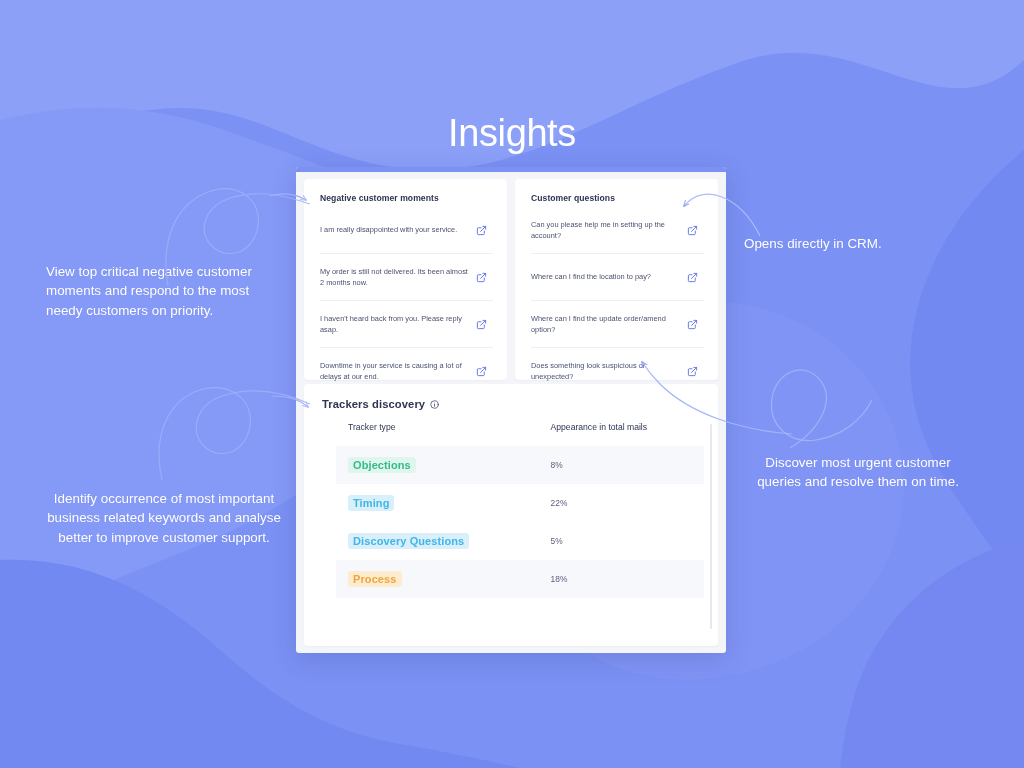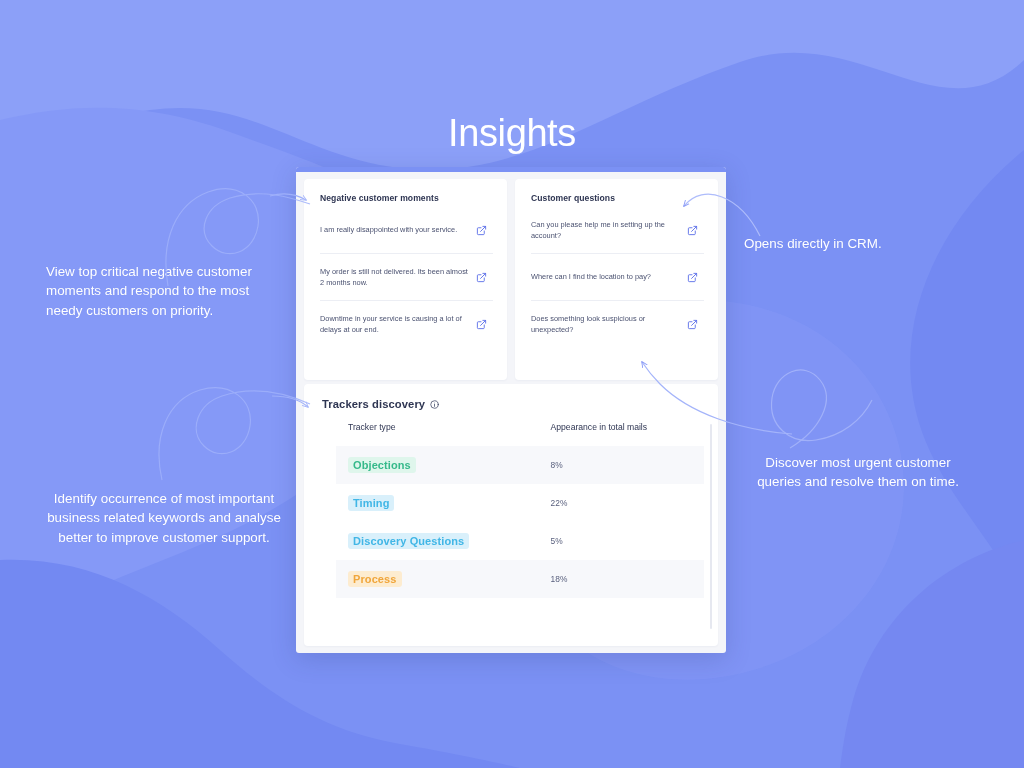--- a/index.html
+++ b/index.html
@@ -262,20 +262,28 @@
 
           <div class="panel-item">
             <div class="panel-item-text">My order is still not delivered. Its been almost 2 months now.</div>
             <svg class="ext-link-icon" viewBox="0 0 24 24" fill="none" stroke="#5b6fe8" stroke-width="2" stroke-linecap="round" stroke-linejoin="round">
               <path d="M18 13v6a2 2 0 0 1-2 2H5a2 2 0 0 1-2-2V8a2 2 0 0 1 2-2h6"></path>
               <polyline points="15 3 21 3 21 9"></polyline>
                 <line x1="10" y1="14" x2="21" y2="3"></line>
             </svg>
           </div>
 
+          <div class="panel-item">
+            <div class="panel-item-text">I haven't heard back from you. Please reply asap.</div>
+            <svg class="ext-link-icon" viewBox="0 0 24 24" fill="none" stroke="#5b6fe8" stroke-width="2" stroke-linecap="round" stroke-linejoin="round">
+              <path d="M18 13v6a2 2 0 0 1-2 2H5a2 2 0 0 1-2-2V8a2 2 0 0 1 2-2h6"></path>
+              <polyline points="15 3 21 3 21 9"></polyline>
+                <line x1="10" y1="14" x2="21" y2="3"></line>
+            </svg>
+          </div>
 
           <div class="panel-item">
             <div class="panel-item-text">Downtime in your service is causing a lot of delays at our end.</div>
             <svg class="ext-link-icon" viewBox="0 0 24 24" fill="none" stroke="#5b6fe8" stroke-width="2" stroke-linecap="round" stroke-linejoin="round">
               <path d="M18 13v6a2 2 0 0 1-2 2H5a2 2 0 0 1-2-2V8a2 2 0 0 1 2-2h6"></path>
               <polyline points="15 3 21 3 21 9"></polyline>
                 <line x1="10" y1="14" x2="21" y2="3"></line>
             </svg>
           </div>
 
@@ -297,20 +305,28 @@
 
           <div class="panel-item">
             <div class="panel-item-text">Where can I find the location to pay?</div>
             <svg class="ext-link-icon" viewBox="0 0 24 24" fill="none" stroke="#5b6fe8" stroke-width="2" stroke-linecap="round" stroke-linejoin="round">
               <path d="M18 13v6a2 2 0 0 1-2 2H5a2 2 0 0 1-2-2V8a2 2 0 0 1 2-2h6"></path>
               <polyline points="15 3 21 3 21 9"></polyline>
                 <line x1="10" y1="14" x2="21" y2="3"></line>
             </svg>
           </div>
 
+          <div class="panel-item">
+            <div class="panel-item-text">Where can I find the update order/amend option?</div>
+            <svg class="ext-link-icon" viewBox="0 0 24 24" fill="none" stroke="#5b6fe8" stroke-width="2" stroke-linecap="round" stroke-linejoin="round">
+              <path d="M18 13v6a2 2 0 0 1-2 2H5a2 2 0 0 1-2-2V8a2 2 0 0 1 2-2h6"></path>
+              <polyline points="15 3 21 3 21 9"></polyline>
+                <line x1="10" y1="14" x2="21" y2="3"></line>
+            </svg>
+          </div>
 
           <div class="panel-item">
             <div class="panel-item-text">Does something look suspicious or unexpected?</div>
             <svg class="ext-link-icon" viewBox="0 0 24 24" fill="none" stroke="#5b6fe8" stroke-width="2" stroke-linecap="round" stroke-linejoin="round">
               <path d="M18 13v6a2 2 0 0 1-2 2H5a2 2 0 0 1-2-2V8a2 2 0 0 1 2-2h6"></path>
               <polyline points="15 3 21 3 21 9"></polyline>
                 <line x1="10" y1="14" x2="21" y2="3"></line>
             </svg>
           </div>
 

